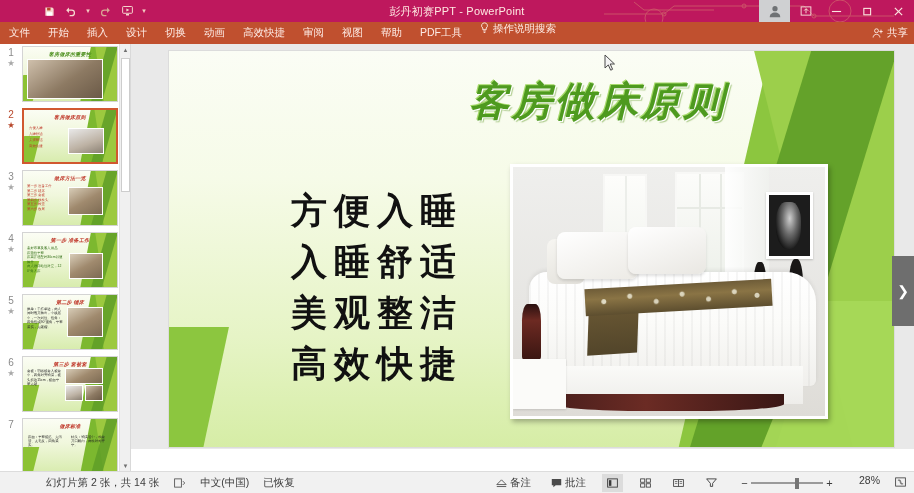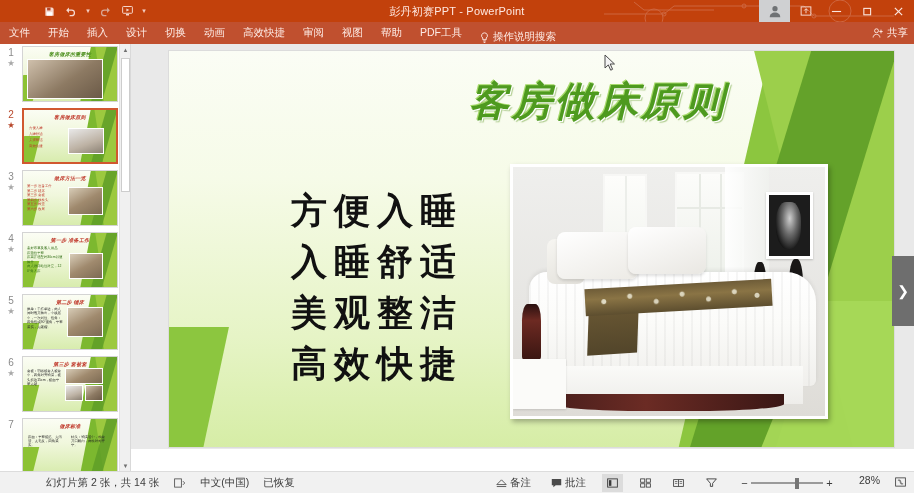--- a/index.html
+++ b/index.html
@@ -7,21 +7,21 @@
     width: 914px; height: 493px;
     overflow: hidden;
     font-family: "Liberation Sans", sans-serif;
     background: #f1f1f1;
   }
   #app { position: relative; width: 914px; height: 493px; }
 
   
   .titlebar {
     position: absolute; left: 0; top: 0; width: 914px; height: 22px;
-    background: #c2410c;
+    background: #be185d;
     overflow: hidden;
   }
   .tb-deco {
     position: absolute; right: 0; top: 0; width: 320px; height: 22px;
     opacity: .5;
   }
   .qat {
     position: absolute; left: 38px; top: 0; height: 22px;
     display: flex; align-items: center; gap: 0px;
   }
@@ -60,21 +60,21 @@
   .tabs {
     position: absolute; left: 0; top: 0; height: 22px;
     display: flex; align-items: center;
   }
   .tab {
     height: 22px; padding: 0 9px;
     display: flex; align-items: center;
     color: #fdeae4; font-size: 10.5px; white-space: nowrap;
   }
   .tellme {
-    display: flex; align-items: flex-end; gap: 4px;
+    display: flex; align-items: flex-start; gap: 4px;
     height: 22px; padding: 0 8px;
     color: #fdeae4; font-size: 10.5px;
   }
   .bulb { width: 10px; height: 12px; display:flex; align-items:center; justify-content:center; }
   .share {
     position: absolute; right: 6px; top: 0; height: 22px;
     display: flex; align-items: center; gap: 3px;
     color: #ffeee8; font-size: 10.5px;
   }
 

